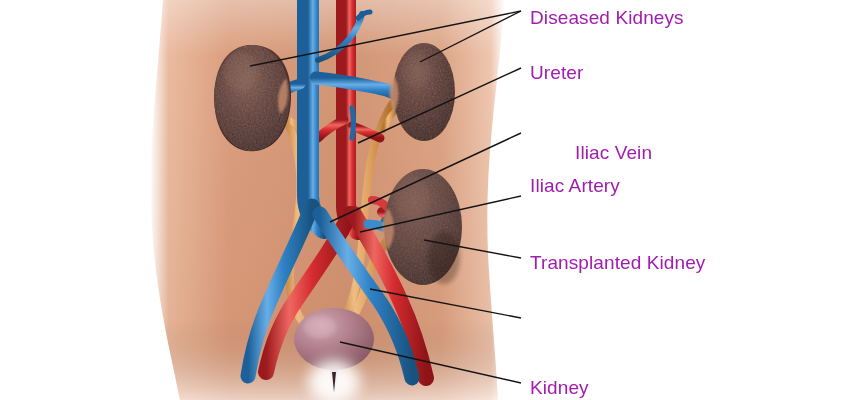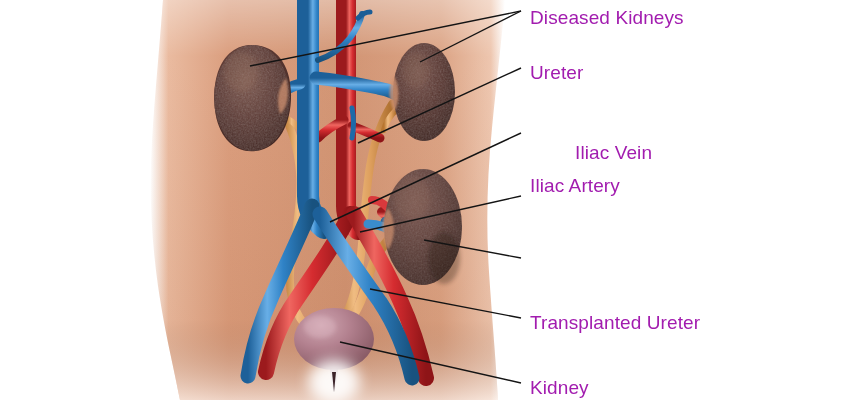--- a/index.html
+++ b/index.html
@@ -245,16 +245,16 @@
       <line x1="521" y1="258" x2="424" y2="240"></line>
       <line x1="521" y1="318" x2="370" y2="289"></line>
       <line x1="521" y1="383" x2="340" y2="342"></line>
     </g>
   </svg>
 
   <div class="label" style="left:530px; top:8px;">Diseased Kidneys</div>
   <div class="label" style="left:530px; top:63px;">Ureter</div>
   <div class="label" style="left:530px; top:143px;margin-left:45px;">Iliac Vein</div>
   <div class="label" style="left:530px; top:176px;">Iliac Artery</div>
-  <div class="label" style="left:530px; top:313px;">Transplanted Ureter</div>
+  <div class="label" style="left:530px; top:253px;">Transplanted Kidney</div>
   <div class="label" style="left:530px; top:378px;">Kidney</div>
 
 </div>
 
 </body></html>

